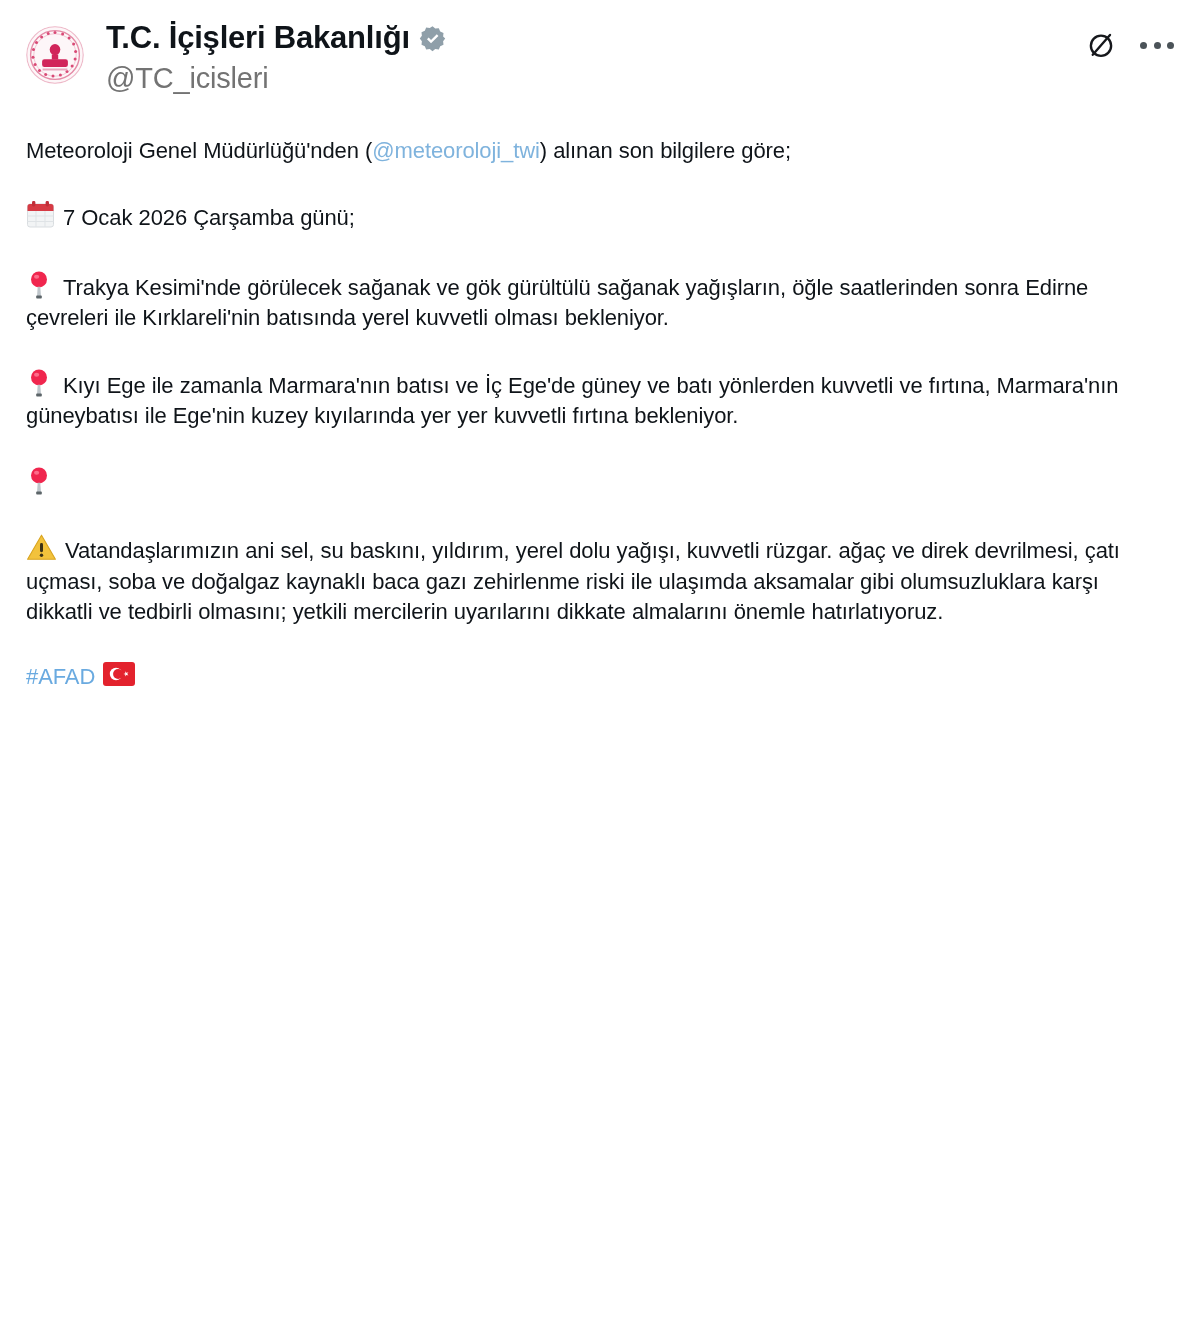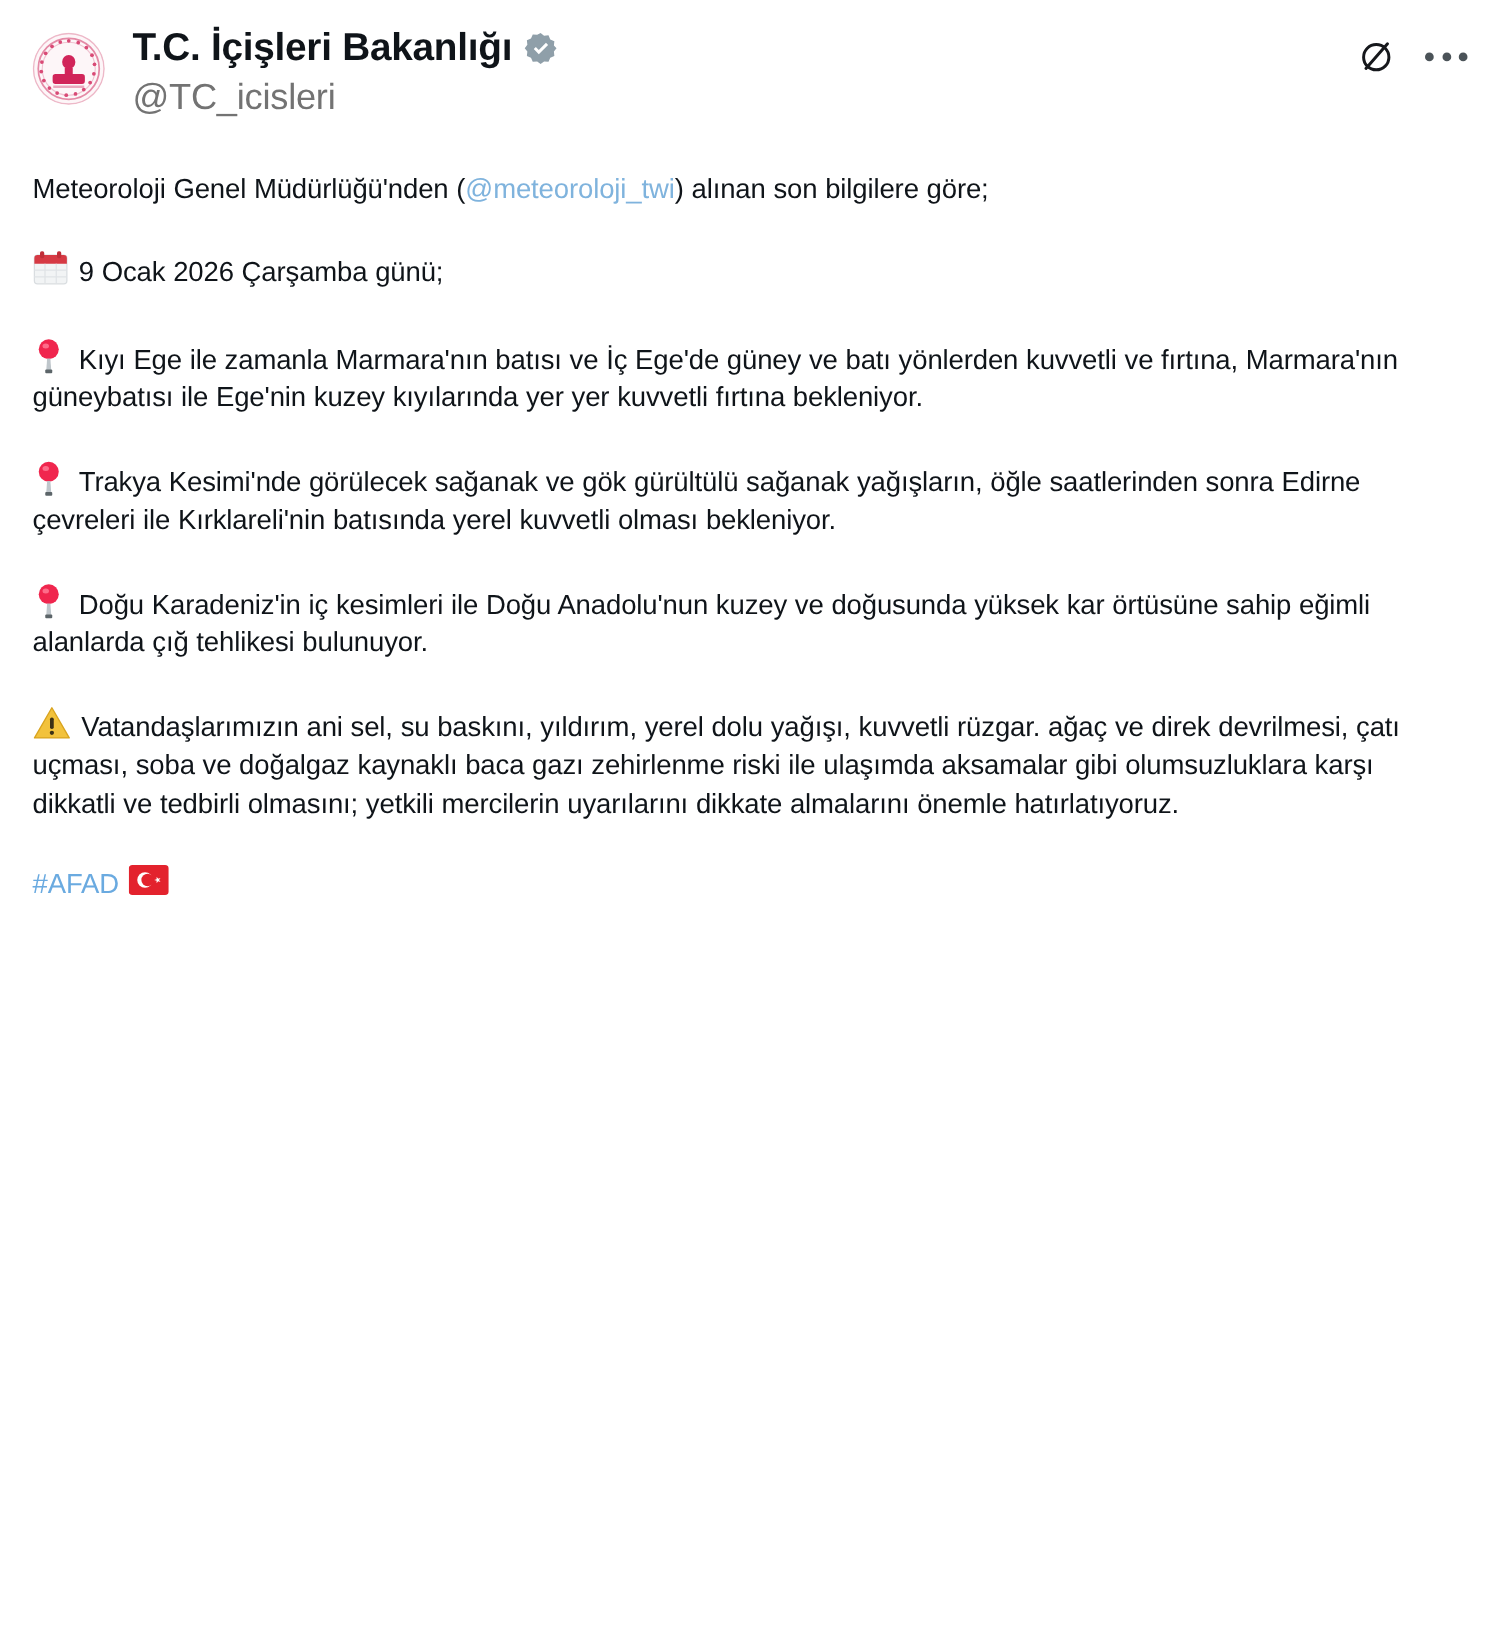--- a/index.html
+++ b/index.html
@@ -231,42 +231,42 @@
             <rect x="1.5" y="4" width="26" height="23" rx="2.5" fill="#f2f4f5" stroke="#d9dde0" stroke-width="1"></rect>
             <path d="M1.5 6.5a2.5 2.5 0 0 1 2.5-2.5h21a2.5 2.5 0 0 1 2.5 2.5v4.5h-26z" fill="#d63a44"></path>
             <rect x="6" y="1" width="3.4" height="5.5" rx="1.4" fill="#c02e38"></rect>
             <rect x="19.6" y="1" width="3.4" height="5.5" rx="1.4" fill="#c02e38"></rect>
             <g stroke="#dfe3e6" stroke-width="1">
               <line x1="1.5" y1="16" x2="27.5" y2="16"></line>
               <line x1="1.5" y1="21.5" x2="27.5" y2="21.5"></line>
               <line x1="10" y1="11" x2="10" y2="27"></line>
               <line x1="19" y1="11" x2="19" y2="27"></line>
             </g>
-          </svg></span><span>9 Ocak 2026 Çarşamba günü;</span></p>
+          </svg></span><span>7 Ocak 2026 Çarşamba günü;</span></p>
+
+    <p class="para"><span class="emoji pin"><svg viewBox="0 0 26 30" xmlns="http://www.w3.org/2000/svg" aria-hidden="true">
+            <ellipse cx="13" cy="9.4" rx="8" ry="8" fill="#f0264e"></ellipse>
+            <ellipse cx="10.6" cy="6.8" rx="2.6" ry="2.0" fill="#ff7a95" opacity="0.85"></ellipse>
+            <path d="M11.7 16.8h2.6l0.7 9.6h-4z" fill="#bfc6cb"></path>
+            <rect x="10.2" y="25.6" width="5.6" height="3" rx="0.8" fill="#5c6569"></rect>
+          </svg></span><span>Trakya Kesimi'nde görülecek sağanak ve gök gürültülü sağanak yağışların, öğle saatlerinden sonra Edirne çevreleri ile Kırklareli'nin batısında yerel kuvvetli olması bekleniyor.</span></p>
 
     <p class="para"><span class="emoji pin"><svg viewBox="0 0 26 30" xmlns="http://www.w3.org/2000/svg" aria-hidden="true">
             <ellipse cx="13" cy="9.4" rx="8" ry="8" fill="#f0264e"></ellipse>
             <ellipse cx="10.6" cy="6.8" rx="2.6" ry="2.0" fill="#ff7a95" opacity="0.85"></ellipse>
             <path d="M11.7 16.8h2.6l0.7 9.6h-4z" fill="#bfc6cb"></path>
             <rect x="10.2" y="25.6" width="5.6" height="3" rx="0.8" fill="#5c6569"></rect>
           </svg></span><span>Kıyı Ege ile zamanla Marmara'nın batısı ve İç Ege'de güney ve batı yönlerden kuvvetli ve fırtına, Marmara'nın güneybatısı ile Ege'nin kuzey kıyılarında yer yer kuvvetli fırtına bekleniyor.</span></p>
 
     <p class="para"><span class="emoji pin"><svg viewBox="0 0 26 30" xmlns="http://www.w3.org/2000/svg" aria-hidden="true">
             <ellipse cx="13" cy="9.4" rx="8" ry="8" fill="#f0264e"></ellipse>
             <ellipse cx="10.6" cy="6.8" rx="2.6" ry="2.0" fill="#ff7a95" opacity="0.85"></ellipse>
             <path d="M11.7 16.8h2.6l0.7 9.6h-4z" fill="#bfc6cb"></path>
             <rect x="10.2" y="25.6" width="5.6" height="3" rx="0.8" fill="#5c6569"></rect>
-          </svg></span><span>Trakya Kesimi'nde görülecek sağanak ve gök gürültülü sağanak yağışların, öğle saatlerinden sonra Edirne çevreleri ile Kırklareli'nin batısında yerel kuvvetli olması bekleniyor.</span></p>
-
-    <p class="para"><span class="emoji pin"><svg viewBox="0 0 26 30" xmlns="http://www.w3.org/2000/svg" aria-hidden="true">
-            <ellipse cx="13" cy="9.4" rx="8" ry="8" fill="#f0264e"></ellipse>
-            <ellipse cx="10.6" cy="6.8" rx="2.6" ry="2.0" fill="#ff7a95" opacity="0.85"></ellipse>
-            <path d="M11.7 16.8h2.6l0.7 9.6h-4z" fill="#bfc6cb"></path>
-            <rect x="10.2" y="25.6" width="5.6" height="3" rx="0.8" fill="#5c6569"></rect>
-          </svg></span><span>Doğu Karadeniz'in iç kesimleri ile Doğu Anadolu'nun kuzey ve doğusunda yüksek kar örtüsüne sahip eğimli alanlarda çığ tehlikesi bulunuyor.</span></p>
+          </svg></span></p>
 
     <p class="para"><span class="emoji warn"><svg viewBox="0 0 31 29" xmlns="http://www.w3.org/2000/svg" aria-hidden="true">
             <path d="M15.5 2.2 L29.4 26.3 H1.6 Z" fill="#f2c23c" stroke="#d9a41f" stroke-width="1.1" stroke-linejoin="round"></path>
             <rect x="14" y="10" width="3" height="9.2" rx="1.4" fill="#3b3116"></rect>
             <circle cx="15.5" cy="22.2" r="1.7" fill="#3b3116"></circle>
           </svg></span><span>Vatandaşlarımızın ani sel, su baskını, yıldırım, yerel dolu yağışı, kuvvetli rüzgar. ağaç ve direk devrilmesi, çatı uçması, soba ve doğalgaz kaynaklı baca gazı zehirlenme riski ile ulaşımda aksamalar gibi olumsuzluklara karşı dikkatli ve tedbirli olmasını; yetkili mercilerin uyarılarını dikkate almalarını önemle hatırlatıyoruz.</span></p>
 
     <p class="para hashtag-line"><span class="hashtag">#AFAD</span><span class="emoji flag"><svg viewBox="0 0 32 24" xmlns="http://www.w3.org/2000/svg" aria-hidden="true">
             <rect x="0" y="0" width="32" height="24" rx="3" fill="#e3222d"></rect>
             <circle cx="13" cy="12" r="6.2" fill="#ffffff"></circle>

